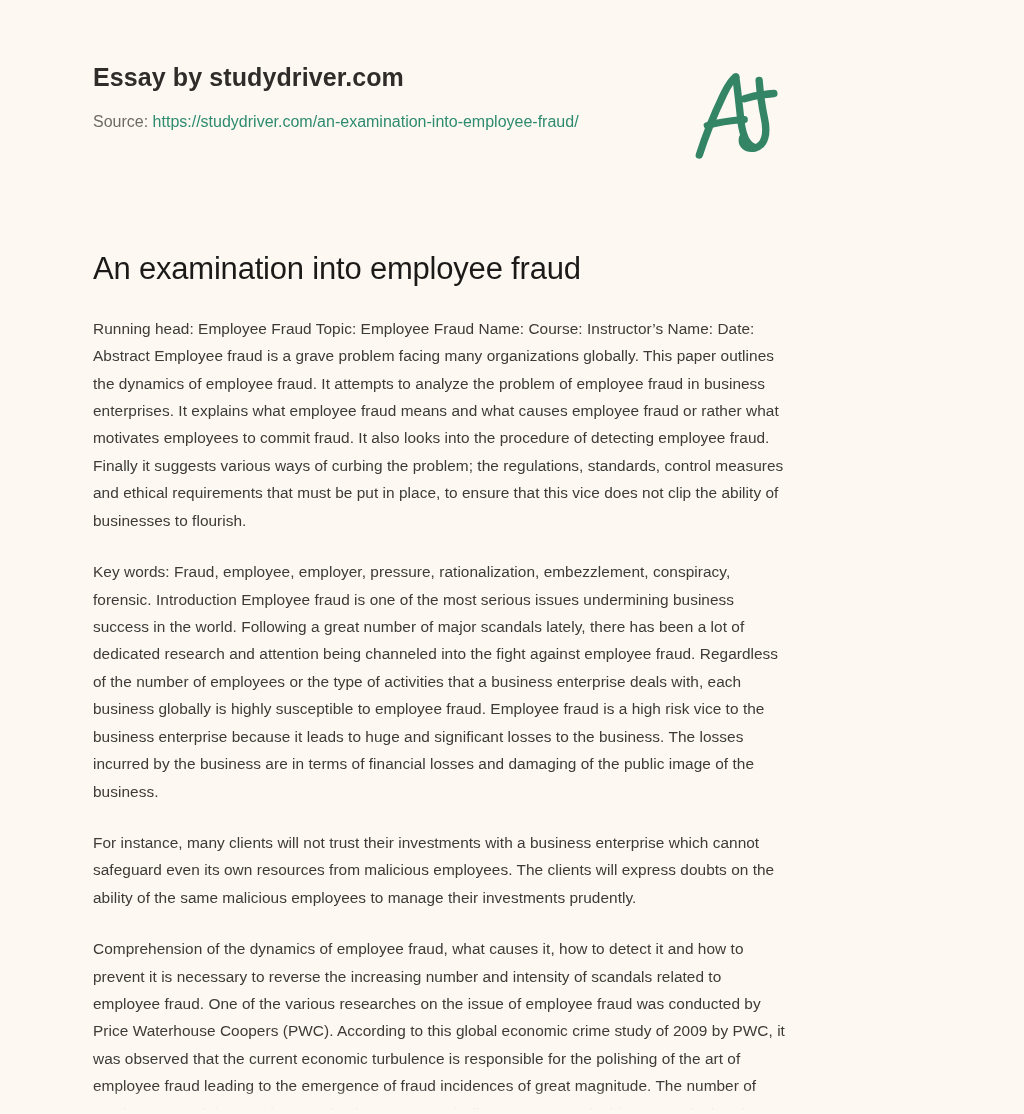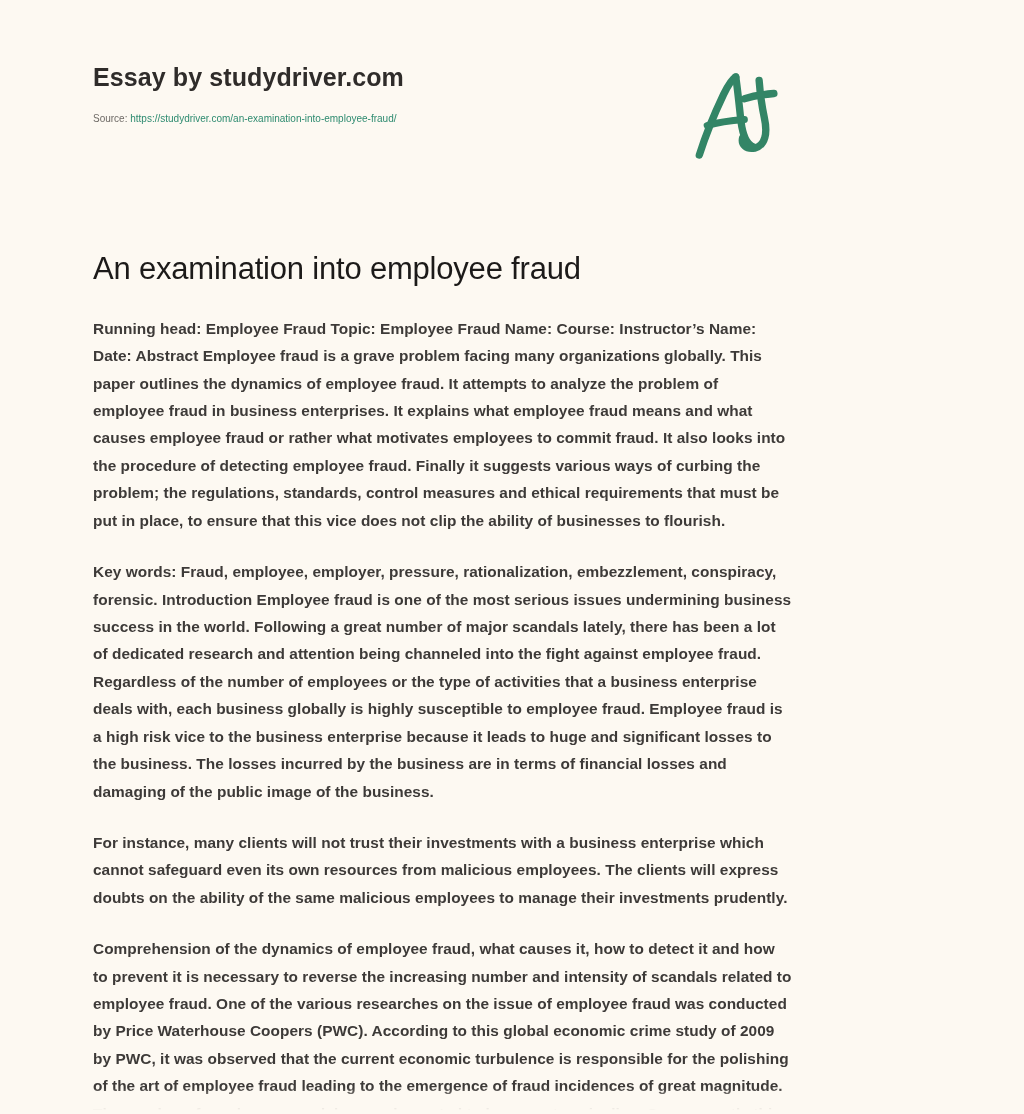--- a/index.html
+++ b/index.html
@@ -39,21 +39,21 @@
     font-size: 25px;
     font-weight: 700;
     letter-spacing: 0.1px;
     color: #2f2c2a;
     line-height: 1.2;
     margin: 0;
     white-space: nowrap;
   }
   .source-line {
     margin-top: 20px;
-    font-size: 10px;
+    font-size: 16px;
     line-height: 1.3;
     color: #6e6a66;
     white-space: nowrap;
   }
   .source-label {
     color: #6e6a66;
   }
   .source-url {
     color: #2e8b70;
     text-decoration: none;
@@ -84,21 +84,20 @@
     padding: 0 84px 0 93px;
     margin-top: 26px;
   }
   .article p {
     margin: 0 0 24px 0;
     font-size: 15.4px;
     line-height: 1.78;
     color: #3d3a38;
     text-align: left;
     letter-spacing: 0.05px;
-    font-weight: bold;
   }
   .article p:last-child {
     margin-bottom: 6px;
   }
   .fade-bottom {
     position: absolute;
     left: 0;
     right: 0;
     bottom: 0;
     height: 26px;

